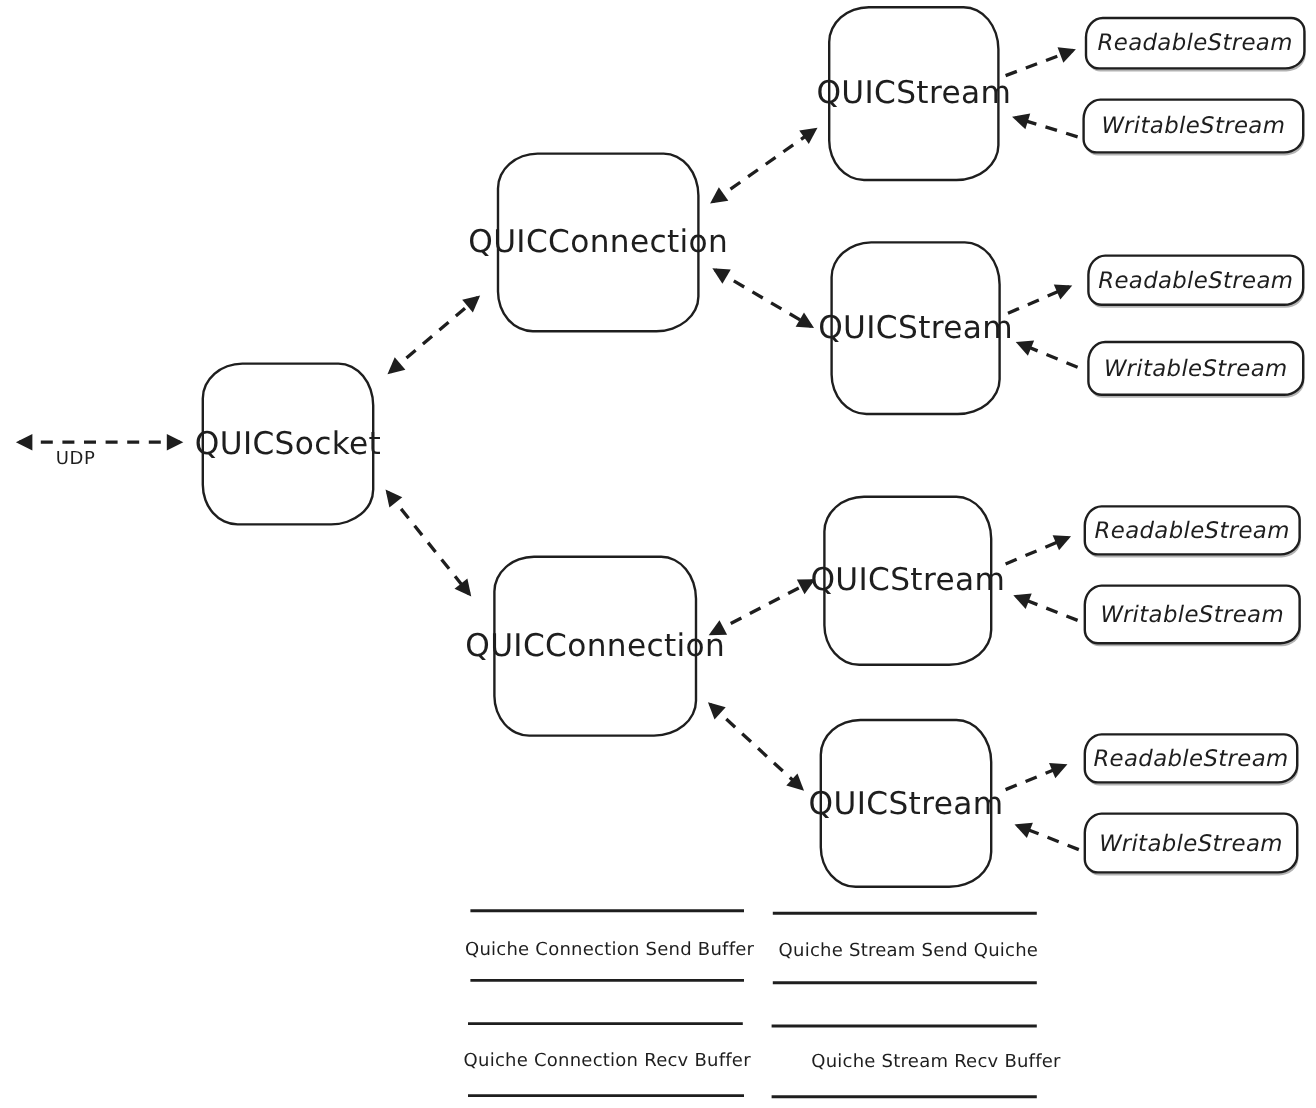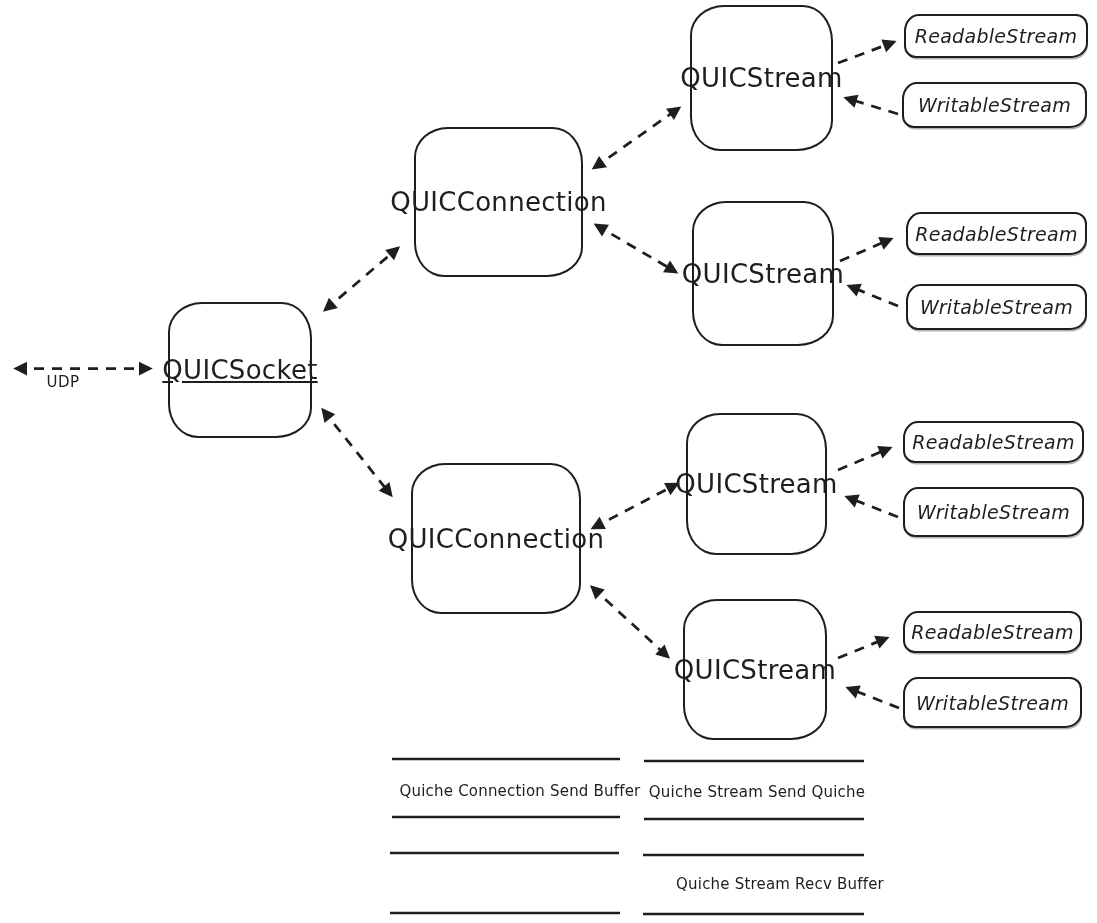--- a/index.html
+++ b/index.html
@@ -100,21 +100,21 @@
     <line class="rule" x1="390" y1="853" x2="619" y2="853"></line>
     <line class="rule" x1="390" y1="913" x2="620" y2="913"></line>
     <line class="rule" x1="644" y1="761" x2="864" y2="761"></line>
     <line class="rule" x1="644" y1="819" x2="864" y2="819"></line>
     <line class="rule" x1="643" y1="855" x2="864" y2="855"></line>
     <line class="rule" x1="643" y1="914" x2="864" y2="914"></line>
   </svg>
 
   <span class="edge-label" style="left:63px; top:368px;margin-top:14px;">UDP</span>
 
-  <div class="node box" style="left:168px; top:302px; width:144px; height:136px;text-decoration:underline;">
+  <div class="node box" style="left:168px; top:302px; width:144px; height:136px;">
     <span>QUICSocket</span>
   </div>
 
   <div class="node box" style="left:414px; top:127px; width:169px; height:150px;">
     <span>QUICConnection</span>
   </div>
 
   <div class="node box" style="left:411px; top:463px; width:170px; height:151px;">
     <span>QUICConnection</span>
   </div>
@@ -160,17 +160,18 @@
   </div>
 
   <div class="node pill" style="left:903px; top:611px; width:179px; height:42px;">
     <span>ReadableStream</span>
   </div>
 
   <div class="node pill" style="left:903px; top:677px; width:179px; height:51px;">
     <span>WritableStream</span>
   </div>
 
-  <span class="buffer-label" style="left:508px; top:791px;margin-left:12px;">Quiche Connection Send Buffer</span>
+  <span class="buffer-label" style="left:508px; top:791px;">Quiche Connection Send Buffer</span>
+  <span class="buffer-label" style="left:506px; top:883px;">Quiche Connection Recv Buffer</span>
   <span class="buffer-label" style="left:757px; top:792px;">Quiche Stream Send Quiche</span>
   <span class="buffer-label" style="left:780px; top:884px;">Quiche Stream Recv Buffer</span>
 
 </div>
 
 </body></html>

